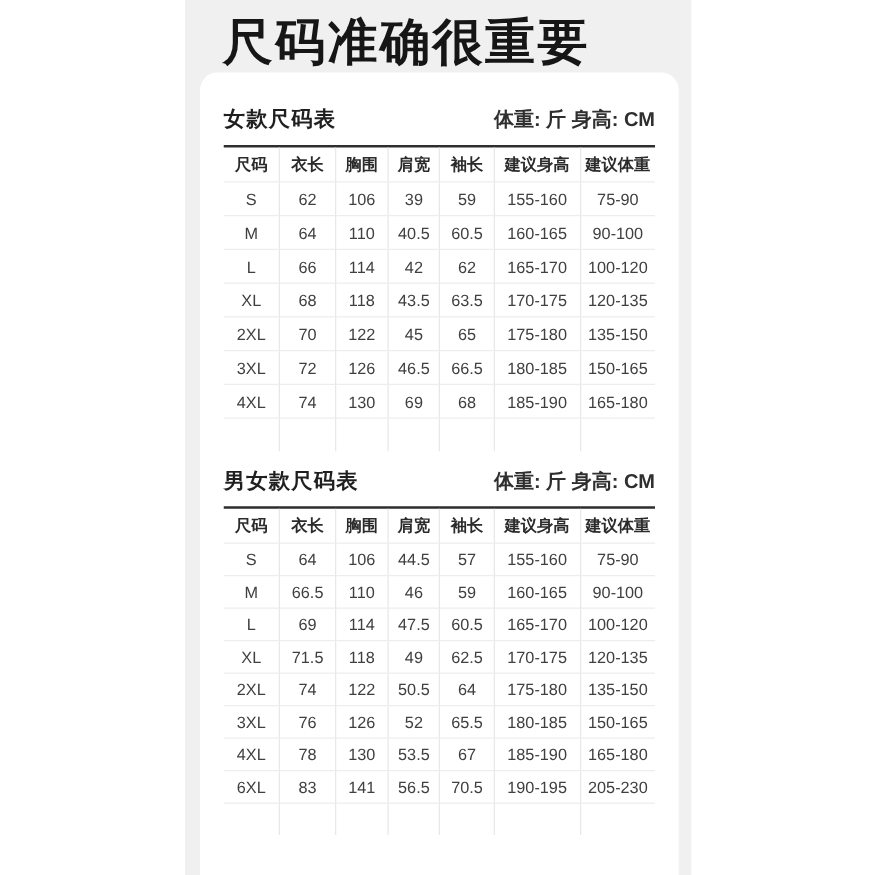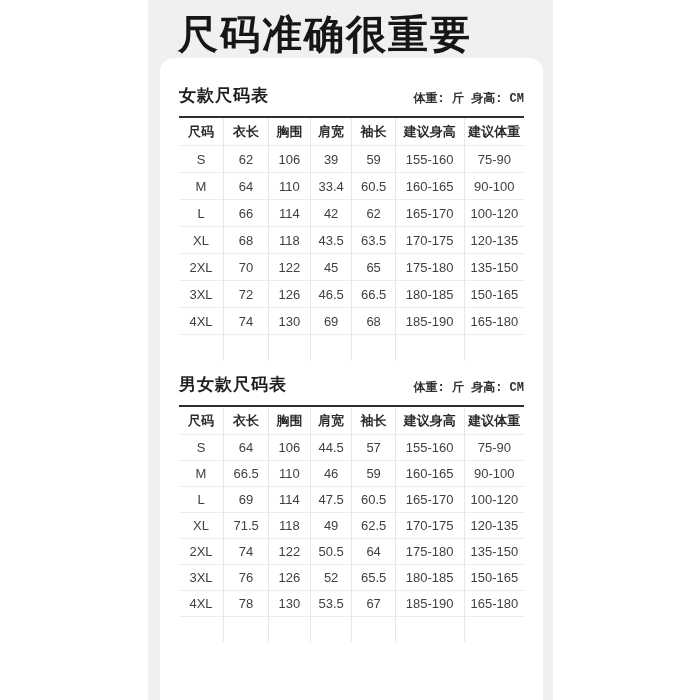--- a/index.html
+++ b/index.html
@@ -21,21 +21,21 @@
     position: absolute; left: 12px; top: 58px; width: 383px; height: 642px;
     background: #ffffff; border-radius: 14px 14px 0 0;
     box-sizing: border-box; padding: 0 19px;
   }
   .section-head {
     display: flex; justify-content: space-between; align-items: flex-end; gap: 45px;
   }
   .section-head.first { padding-top: 26px; }
   .section-head.second { padding-top: 12px; }
   .table-title { font-size: 17px; font-weight: 700; color: #1f1f1f; letter-spacing: 1px; }
-  .units-label { font-size: 12px; font-weight: 600; color: #2f2f2f; font-family: Liberation Mono, monospace; }
+  .units-label { font-size: 16px; font-weight: 600; color: #2f2f2f; }
   .rule {
     height: 0; border: none; border-top: 2px solid #2e2e2e;
     margin: 9px 0 0 0;
   }
   table.size-table {
     width: 100%; border-collapse: collapse; table-layout: fixed;
     text-align: center; font-size: 13px;
   }
   table.size-table th {
     font-weight: 700; color: #2b2b2b; height: 27px; padding: 0;
@@ -90,21 +90,21 @@
               <td>106</td>
               <td>39</td>
               <td>59</td>
               <td>155-160</td>
               <td>75-90</td>
             </tr>
             <tr>
               <td>M</td>
               <td>64</td>
               <td>110</td>
-              <td>33.4</td>
+              <td>40.5</td>
               <td>60.5</td>
               <td>160-165</td>
               <td>90-100</td>
             </tr>
             <tr>
               <td>L</td>
               <td>66</td>
               <td>114</td>
               <td>42</td>
               <td>62</td>
@@ -235,20 +235,29 @@
             </tr>
             <tr>
               <td>4XL</td>
               <td>78</td>
               <td>130</td>
               <td>53.5</td>
               <td>67</td>
               <td>185-190</td>
               <td>165-180</td>
             </tr>
+            <tr>
+              <td>6XL</td>
+              <td>83</td>
+              <td>141</td>
+              <td>56.5</td>
+              <td>70.5</td>
+              <td>190-195</td>
+              <td>205-230</td>
+            </tr>
             <tr class="ghost">
               <td></td>
               <td></td>
               <td></td>
               <td></td>
               <td></td>
               <td></td>
               <td></td>
             </tr>
           </tbody>

